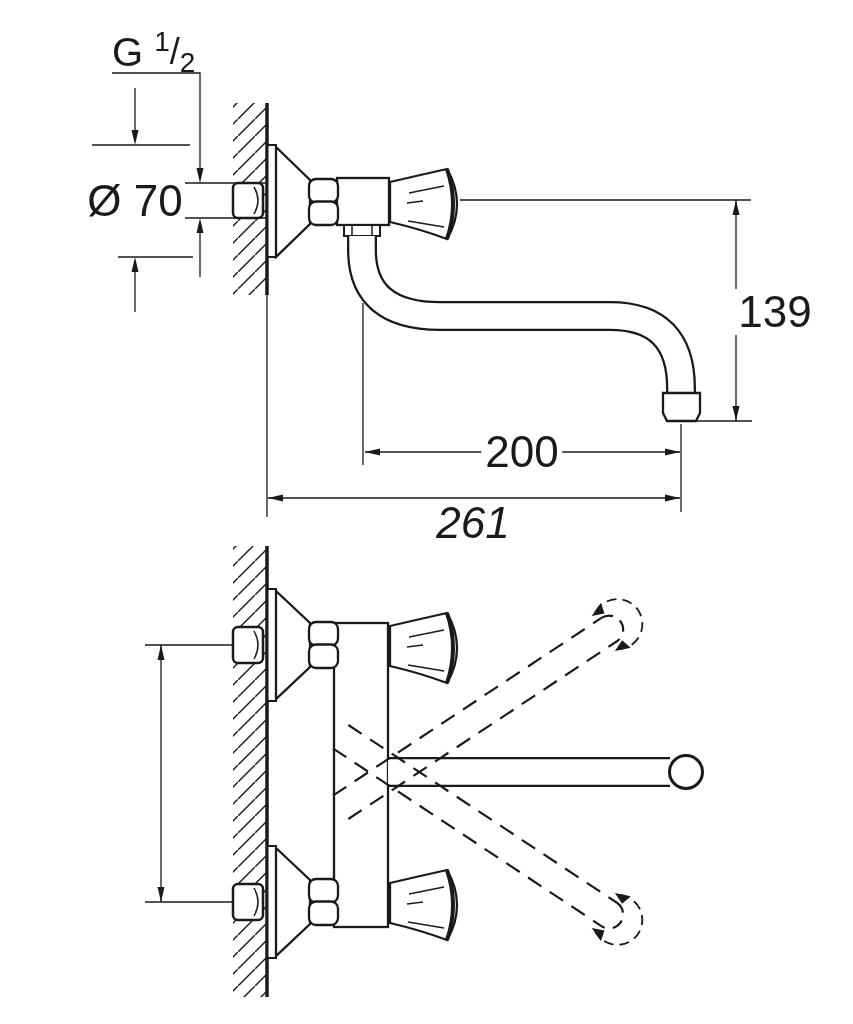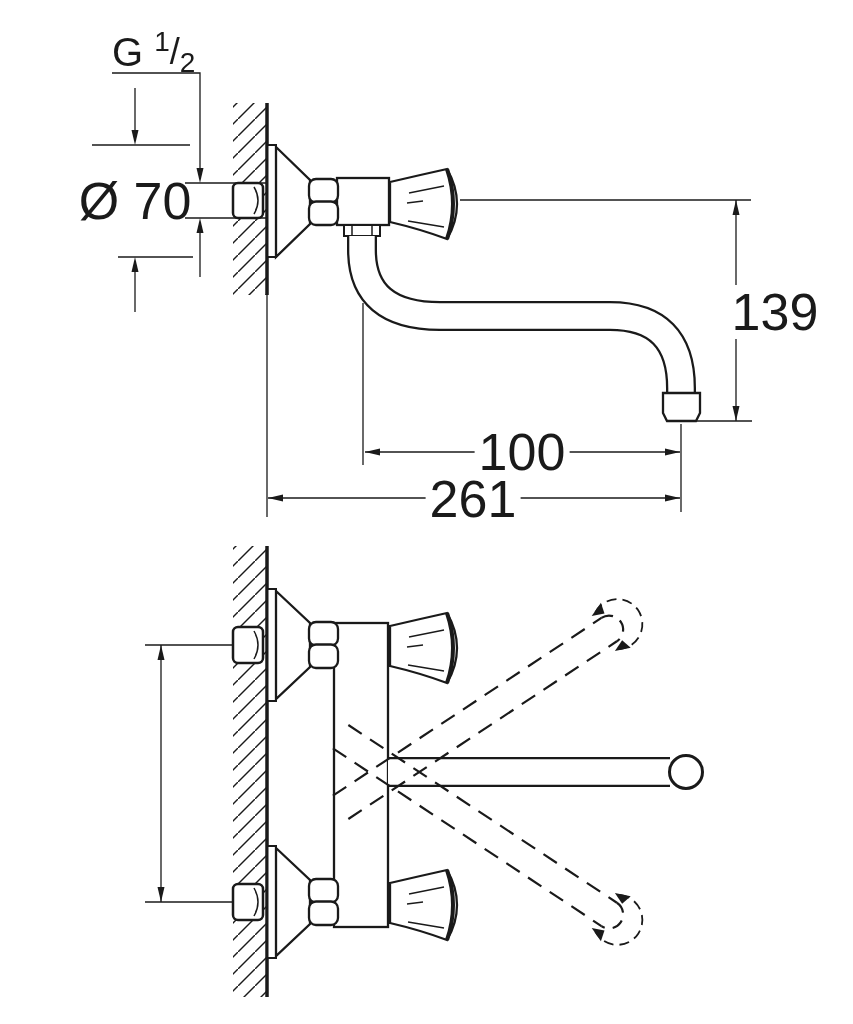--- a/index.html
+++ b/index.html
@@ -4,21 +4,21 @@
 <style>
   html,body{margin:0;padding:0;background:#f4f4f4;}
   .stage{
     position:relative;width:853px;height:1024px;background:#ffffff;
     font-family:"Liberation Sans","DejaVu Sans",sans-serif;color:#1a1a1a;
     overflow:hidden;
   }
   .stage svg{position:absolute;left:0;top:0;}
   .dim-label{
     position:absolute;transform:translate(-50%,-50%);
-    font-size:52px;line-height:1;white-space:nowrap;
+    font-size:44px;line-height:1;white-space:nowrap;
     color:#1a1a1a;letter-spacing:0px;z-index:5;
   }
   .dim-label.masked{background:#ffffff;padding:1px 4px;}
   .thread-label{
     position:absolute;font-size:40px;line-height:1;white-space:nowrap;z-index:5;
   }
   .thread-label .num{font-size:28px;vertical-align:15px;}
   .thread-label .slash{font-size:36px;vertical-align:2px;}
   .thread-label .den{font-size:28px;vertical-align:-6px;}
 </style>
@@ -202,18 +202,18 @@
 </svg>
 
 <div class="thread-label" style="left:112px;top:28px;">
   <span>G</span><span> </span><span class="num">1</span><span class="slash">/</span><span class="den">2</span>
 </div>
 
 <div class="dim-label" style="left:135px;top:201px;">Ø 70</div>
 
 <div class="dim-label masked" style="left:736px;top:312px;margin-left:39px;">139</div>
 
-<div class="dim-label masked" style="left:522px;top:452px;">100</div>
-
-<div class="dim-label masked" style="left:473px;top:499px;">261</div>
+<div class="dim-label masked" style="left:522px;top:452px;">200</div>
+
+<div class="dim-label masked" style="left:473px;top:523px;font-style:italic;">261</div>
 
 
 </div>
 
 </body></html>

